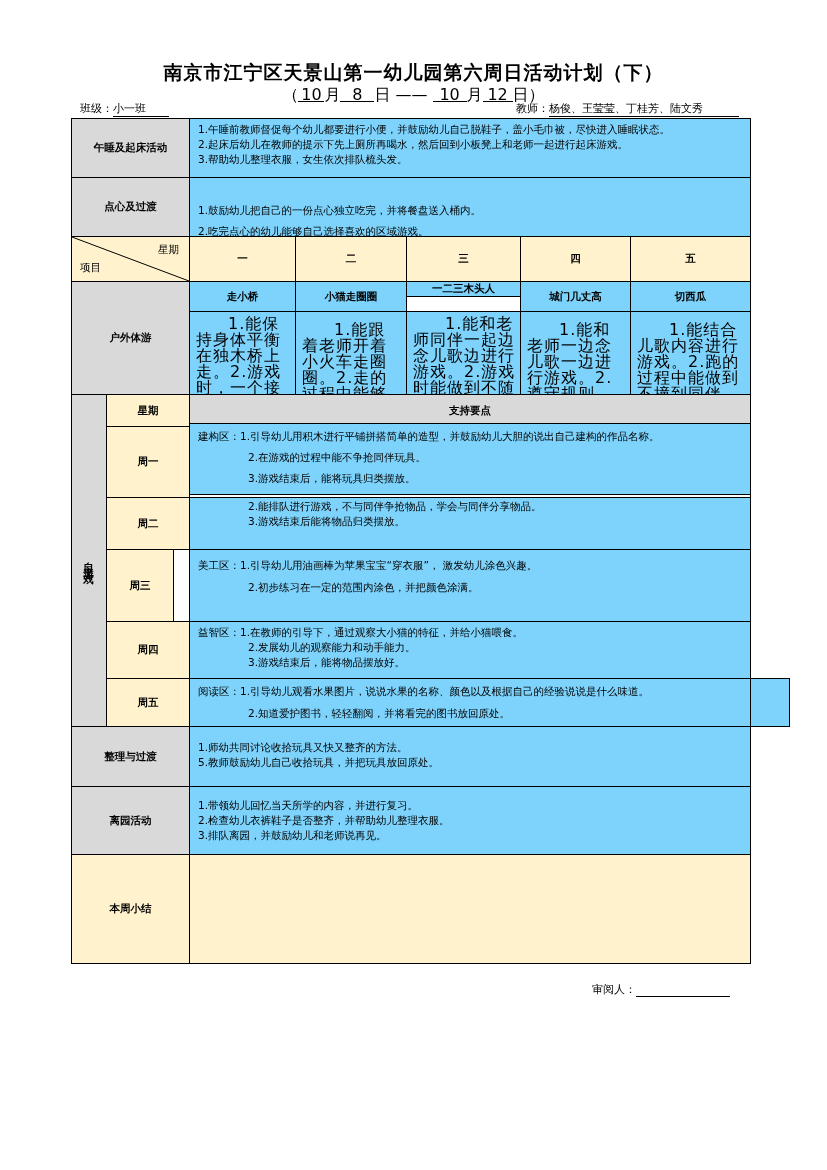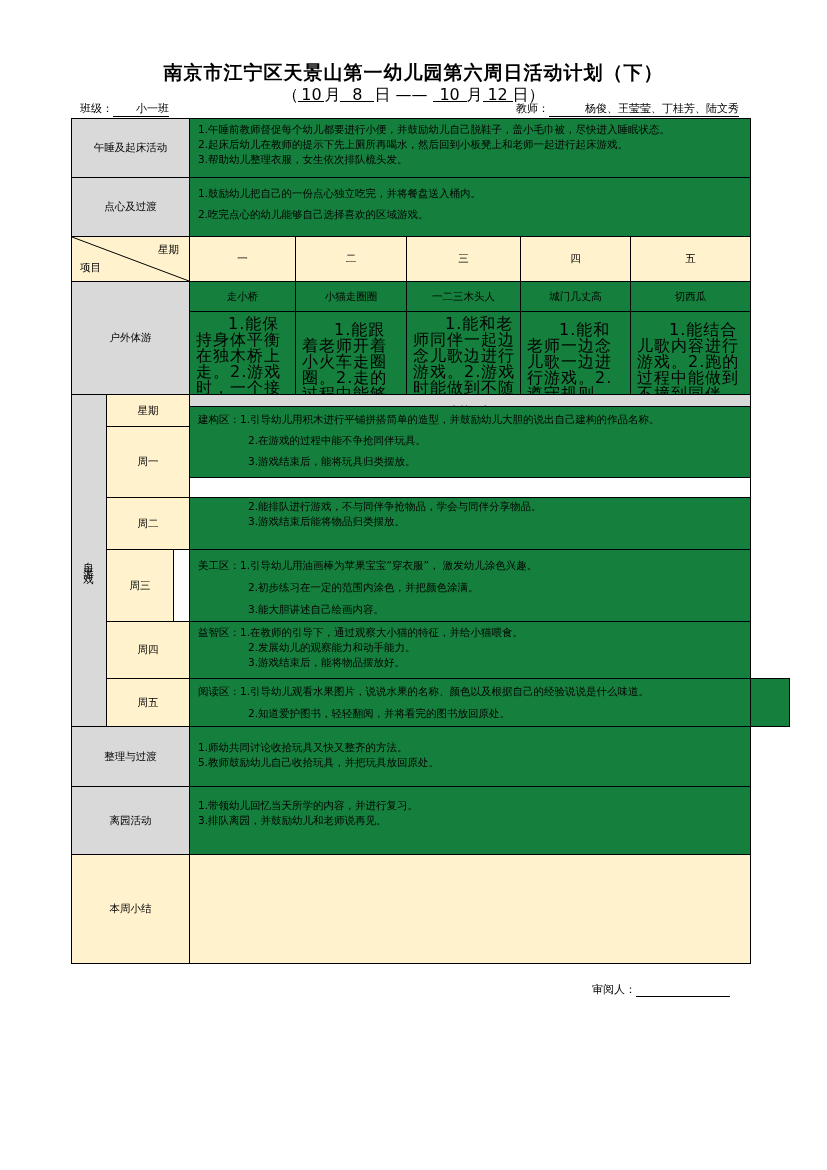--- a/index.html
+++ b/index.html
@@ -3,26 +3,26 @@
 <meta charset="utf-8">
 <style>
   html, body { margin: 0; padding: 0; background: #ffffff; }
   body { width: 827px; height: 1170px; position: relative; overflow: hidden;
          font-family: "DejaVu Sans", "Liberation Sans", sans-serif; color: #000; }
   .abs { position: absolute; }
   .title { left: 0; width: 827px; top: 60px; text-align: center; font-size: 19px; font-weight: bold; letter-spacing: 1px; }
   .dates { left: 0; width: 827px; top: 85px; text-align: center; font-size: 16px; }
   .dates .u { display: inline-block; border-bottom: 1px solid #000; text-align: center; line-height: 12px; }
   .meta { top: 101px; font-size: 11px; }
-  .meta .u { display: inline-block; border-bottom: 1px solid #000; text-align: right; }
+  .meta .u { display: inline-block; border-bottom: 1px solid #000; text-align: left; }
   .cell { position: absolute; box-sizing: border-box; border: 1px solid #000; font-size: 10.5px; }
   .gray { background: #d9d9d9; }
   .cream { background: #fff2cc; }
-  .white { background: #15803d; }
-  .center { display: flex; align-items: center; justify-content: center; text-align: right; }
+  .white { background: #7dd3fc; }
+  .center { display: flex; align-items: center; justify-content: center; text-align: right; font-weight: bold; }
   .list { padding: 3px 0 0 8px; line-height: 15px; }
   .list div { white-space: nowrap; }
   .indent { padding-left: 50px; }
   .small-lines { padding: 4px 4px 0 6px; line-height: 16px; font-size: 16px; text-indent: 2em; word-break: break-all; letter-spacing: 1px; }
   .vert { writing-mode: vertical-rl; letter-spacing: 4px; }
   .outer { position: absolute; left: 71px; top: 118px; width: 680px; height: 846px; border: 1.5px solid #000; box-sizing: border-box; pointer-events: none; }
 </style>
 </head>
 <body>
 
@@ -42,74 +42,73 @@
 </div>
 
 <div class="cell gray center" style="left:71px;top:118px;width:119px;height:60px">午睡及起床活动</div>
 <div class="cell white list" style="left:189px;top:118px;width:562px;height:60px">
   <div>1.午睡前教师督促每个幼儿都要进行小便，并鼓励幼儿自己脱鞋子，盖小毛巾被，尽快进入睡眠状态。</div>
   <div>2.起床后幼儿在教师的提示下先上厕所再喝水，然后回到小板凳上和老师一起进行起床游戏。</div>
   <div>3.帮助幼儿整理衣服，女生依次排队梳头发。</div>
 </div>
 
 <div class="cell gray center" style="left:71px;top:177px;width:119px;height:60px">点心及过渡</div>
-<div class="cell white list" style="left:189px;top:177px;width:562px;height:60px;line-height:21px;padding-top:5px">
+<div class="cell white list" style="left:189px;top:177px;width:562px;height:60px;line-height:21px;padding-top:22px">
   <div>1.鼓励幼儿把自己的一份点心独立吃完，并将餐盘送入桶内。</div>
   <div>2.吃完点心的幼儿能够自己选择喜欢的区域游戏。</div>
 </div>
 
 <div class="cell cream" style="left:71px;top:236px;width:119px;height:46px">
   <svg width="117" height="44" style="position:absolute;left:0;top:0">
       <line x1="0" y1="0" x2="117" y2="44" stroke="#000" stroke-width="1"></line>
     </svg>
   <span style="position:absolute;right:10px;top:6px">星期</span>
   <span style="position:absolute;left:8px;bottom:6px">项目</span>
 </div>
 <div class="cell cream center" style="left:189px;top:236px;width:107px;height:46px">一</div>
 <div class="cell cream center" style="left:295px;top:236px;width:112px;height:46px">二</div>
 <div class="cell cream center" style="left:406px;top:236px;width:115px;height:46px">三</div>
 <div class="cell cream center" style="left:520px;top:236px;width:111px;height:46px">四</div>
 <div class="cell cream center" style="left:630px;top:236px;width:121px;height:46px">五</div>
 
 <div class="cell gray center" style="left:71px;top:281px;width:119px;height:114px">户外体游</div>
 <div class="cell white center" style="left:189px;top:281px;width:107px;height:31px">走小桥</div>
 <div class="cell white center" style="left:295px;top:281px;width:112px;height:31px">小猫走圈圈</div>
-<div class="cell white center" style="left:406px;top:281px;width:115px;height:31px">一二三木头人</div>
+<div class="cell white center" style="left:406px;top:281px;width:115px;height:16px">一二三木头人</div>
 <div class="cell white center" style="left:520px;top:281px;width:111px;height:31px">城门几丈高</div>
 <div class="cell white center" style="left:630px;top:281px;width:121px;height:31px">切西瓜</div>
 <div class="cell white small-lines" style="left:189px;top:311px;width:107px;height:84px">1.能保持身体平衡在独木桥上走。2.游戏时，一个接着一个走，并不推挤。</div>
 <div class="cell white small-lines" style="left:295px;top:311px;width:112px;height:84px;padding-top:10px">1.能跟着老师开着小火车走圈圈。2.走的过程中能够不推挤同伴。</div>
 <div class="cell white small-lines" style="left:406px;top:311px;width:115px;height:84px">1.能和老师同伴一起边念儿歌边进行游戏。2.游戏时能做到不随意走动。</div>
 <div class="cell white small-lines" style="left:520px;top:311px;width:111px;height:84px;padding-top:10px">1.能和老师一边念儿歌一边进行游戏。2.遵守规则，不随意走动。</div>
 <div class="cell white small-lines" style="left:630px;top:311px;width:121px;height:84px;padding-top:10px">1.能结合儿歌内容进行游戏。2.跑的过程中能做到不撞到同伴。</div>
 
 <div class="cell gray center" style="left:71px;top:394px;width:36px;height:333px">
   <span class="vert">自主游戏</span>
 </div>
 <div class="cell cream center" style="left:106px;top:394px;width:84px;height:33px">星期</div>
 <div class="cell gray center" style="left:189px;top:394px;width:562px;height:33px">支持要点</div>
 
 <div class="cell cream center" style="left:106px;top:426px;width:84px;height:72px">周一</div>
-<div class="cell white list" style="left:189px;top:406px;width:562px;height:72px;line-height:21px;padding-top:2px">
+<div class="cell white list" style="left:189px;top:423px;width:562px;height:72px;line-height:21px;padding-top:2px">
   <div><span>建构区：</span><span>1.引导幼儿用积木进行平铺拼搭简单的造型，并鼓励幼儿大胆的说出自己建构的作品名称。</span></div>
   <div class="indent">2.在游戏的过程中能不争抢同伴玩具。</div>
   <div class="indent">3.游戏结束后，能将玩具归类摆放。</div>
 </div>
 
 <div class="cell cream center" style="left:106px;top:497px;width:84px;height:53px">周二</div>
 <div class="cell white list" style="left:189px;top:497px;width:562px;height:53px;padding-top:1px">
   <div class="indent">2.能排队进行游戏，不与同伴争抢物品，学会与同伴分享物品。</div>
   <div class="indent">3.游戏结束后能将物品归类摆放。</div>
 </div>
 
 <div class="cell cream center" style="left:106px;top:549px;width:68px;height:73px">周三</div>
 <div class="cell white list" style="left:189px;top:549px;width:562px;height:73px;line-height:22px;padding-top:4px">
   <div><span>美工区：</span><span>1.引导幼儿用油画棒为苹果宝宝“穿衣服”， 激发幼儿涂色兴趣。</span></div>
   <div class="indent">2.初步练习在一定的范围内涂色，并把颜色涂满。</div>
-  <div class="indent">3.能大胆讲述自己绘画内容。</div>
 </div>
 
 <div class="cell cream center" style="left:106px;top:621px;width:84px;height:58px">周四</div>
 <div class="cell white list" style="left:189px;top:621px;width:562px;height:58px;padding-top:3px">
   <div><span>益智区：</span><span>1.在教师的引导下，通过观察大小猫的特征，并给小猫喂食。</span></div>
   <div class="indent">2.发展幼儿的观察能力和动手能力。</div>
   <div class="indent">3.游戏结束后，能将物品摆放好。</div>
 </div>
 
 <div class="cell cream center" style="left:106px;top:678px;width:84px;height:49px">周五</div>
@@ -120,20 +119,21 @@
 
 <div class="cell gray center" style="left:71px;top:726px;width:119px;height:61px">整理与过渡</div>
 <div class="cell white list" style="left:189px;top:726px;width:562px;height:61px;padding-top:13px">
   <div>1.师幼共同讨论收拾玩具又快又整齐的方法。</div>
   <div>5.教师鼓励幼儿自己收拾玩具，并把玩具放回原处。</div>
 </div>
 
 <div class="cell gray center" style="left:71px;top:786px;width:119px;height:69px">离园活动</div>
 <div class="cell white list" style="left:189px;top:786px;width:562px;height:69px;padding-top:11px">
   <div>1.带领幼儿回忆当天所学的内容，并进行复习。</div>
+  <div>2.检查幼儿衣裤鞋子是否整齐，并帮助幼儿整理衣服。</div>
   <div>3.排队离园，并鼓励幼儿和老师说再见。</div>
 </div>
 
 <div class="cell cream center" style="left:71px;top:854px;width:119px;height:110px">本周小结</div>
 <div class="cell cream" style="left:189px;top:854px;width:562px;height:110px"></div>
 
 <div class="outer"></div>
 
 <div class="abs" style="left:592px;top:982px;font-size:11px">
   <span>审阅人：</span><span style="display:inline-block;width:94px;border-bottom:1px solid #000;vertical-align:bottom;height:12px"></span>

